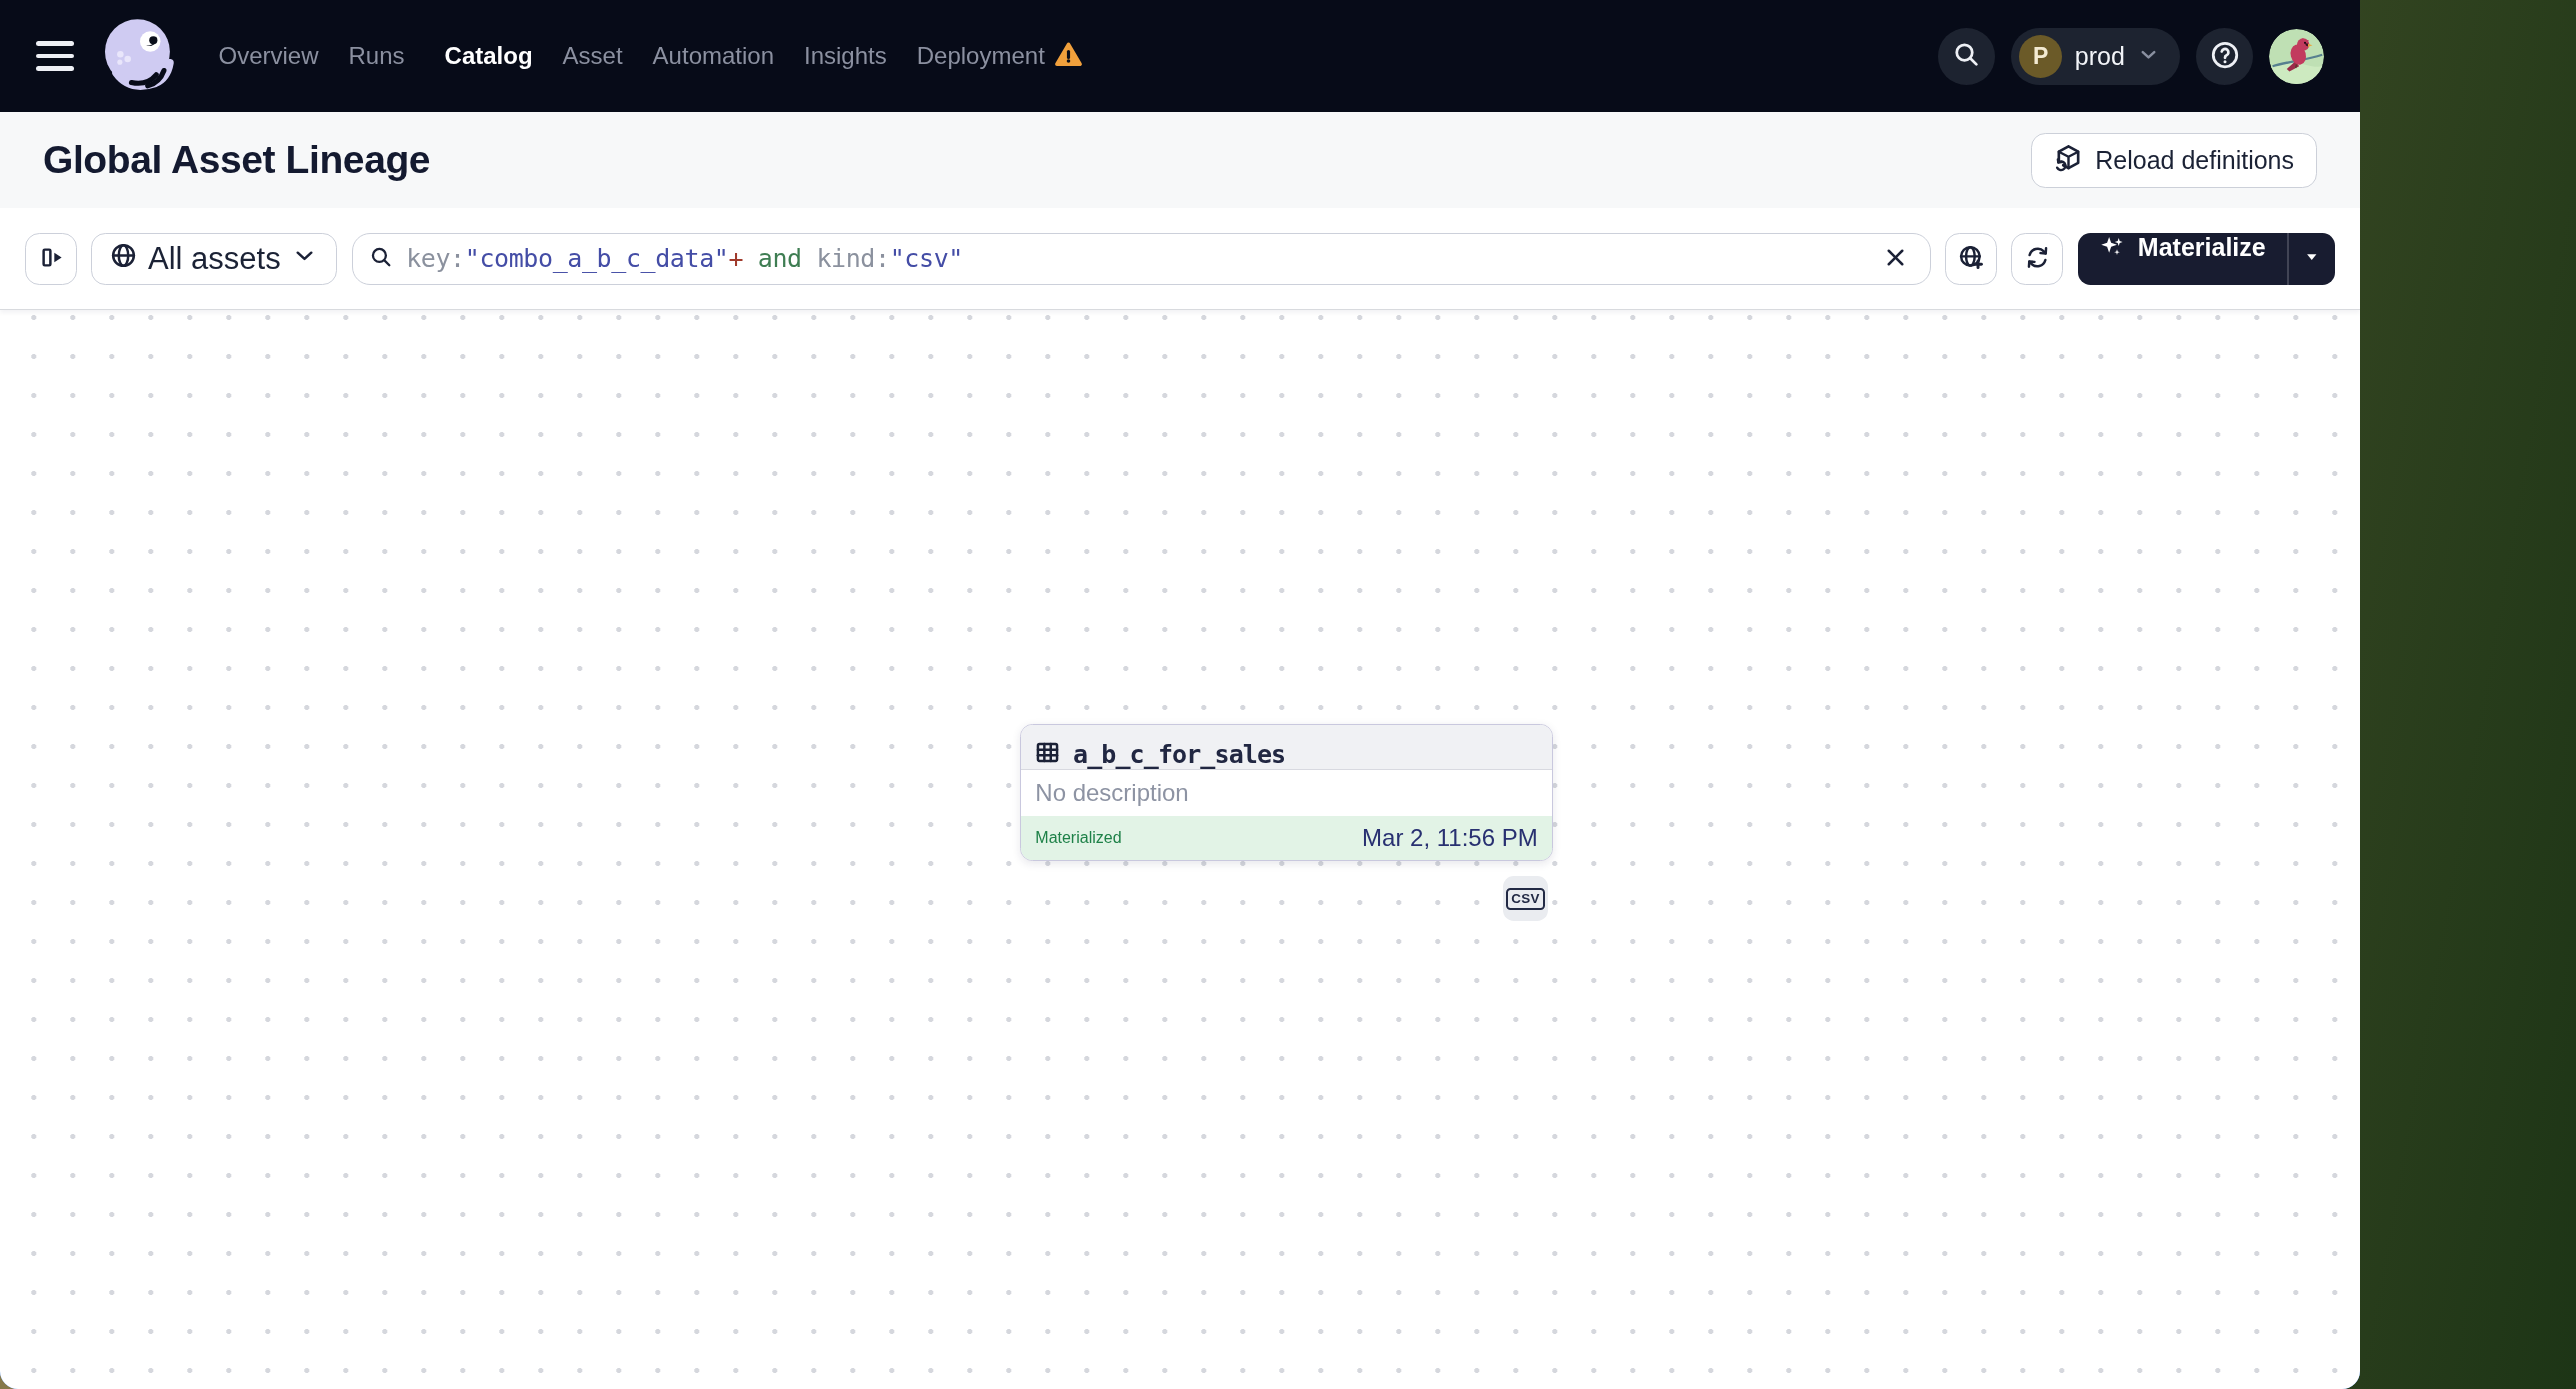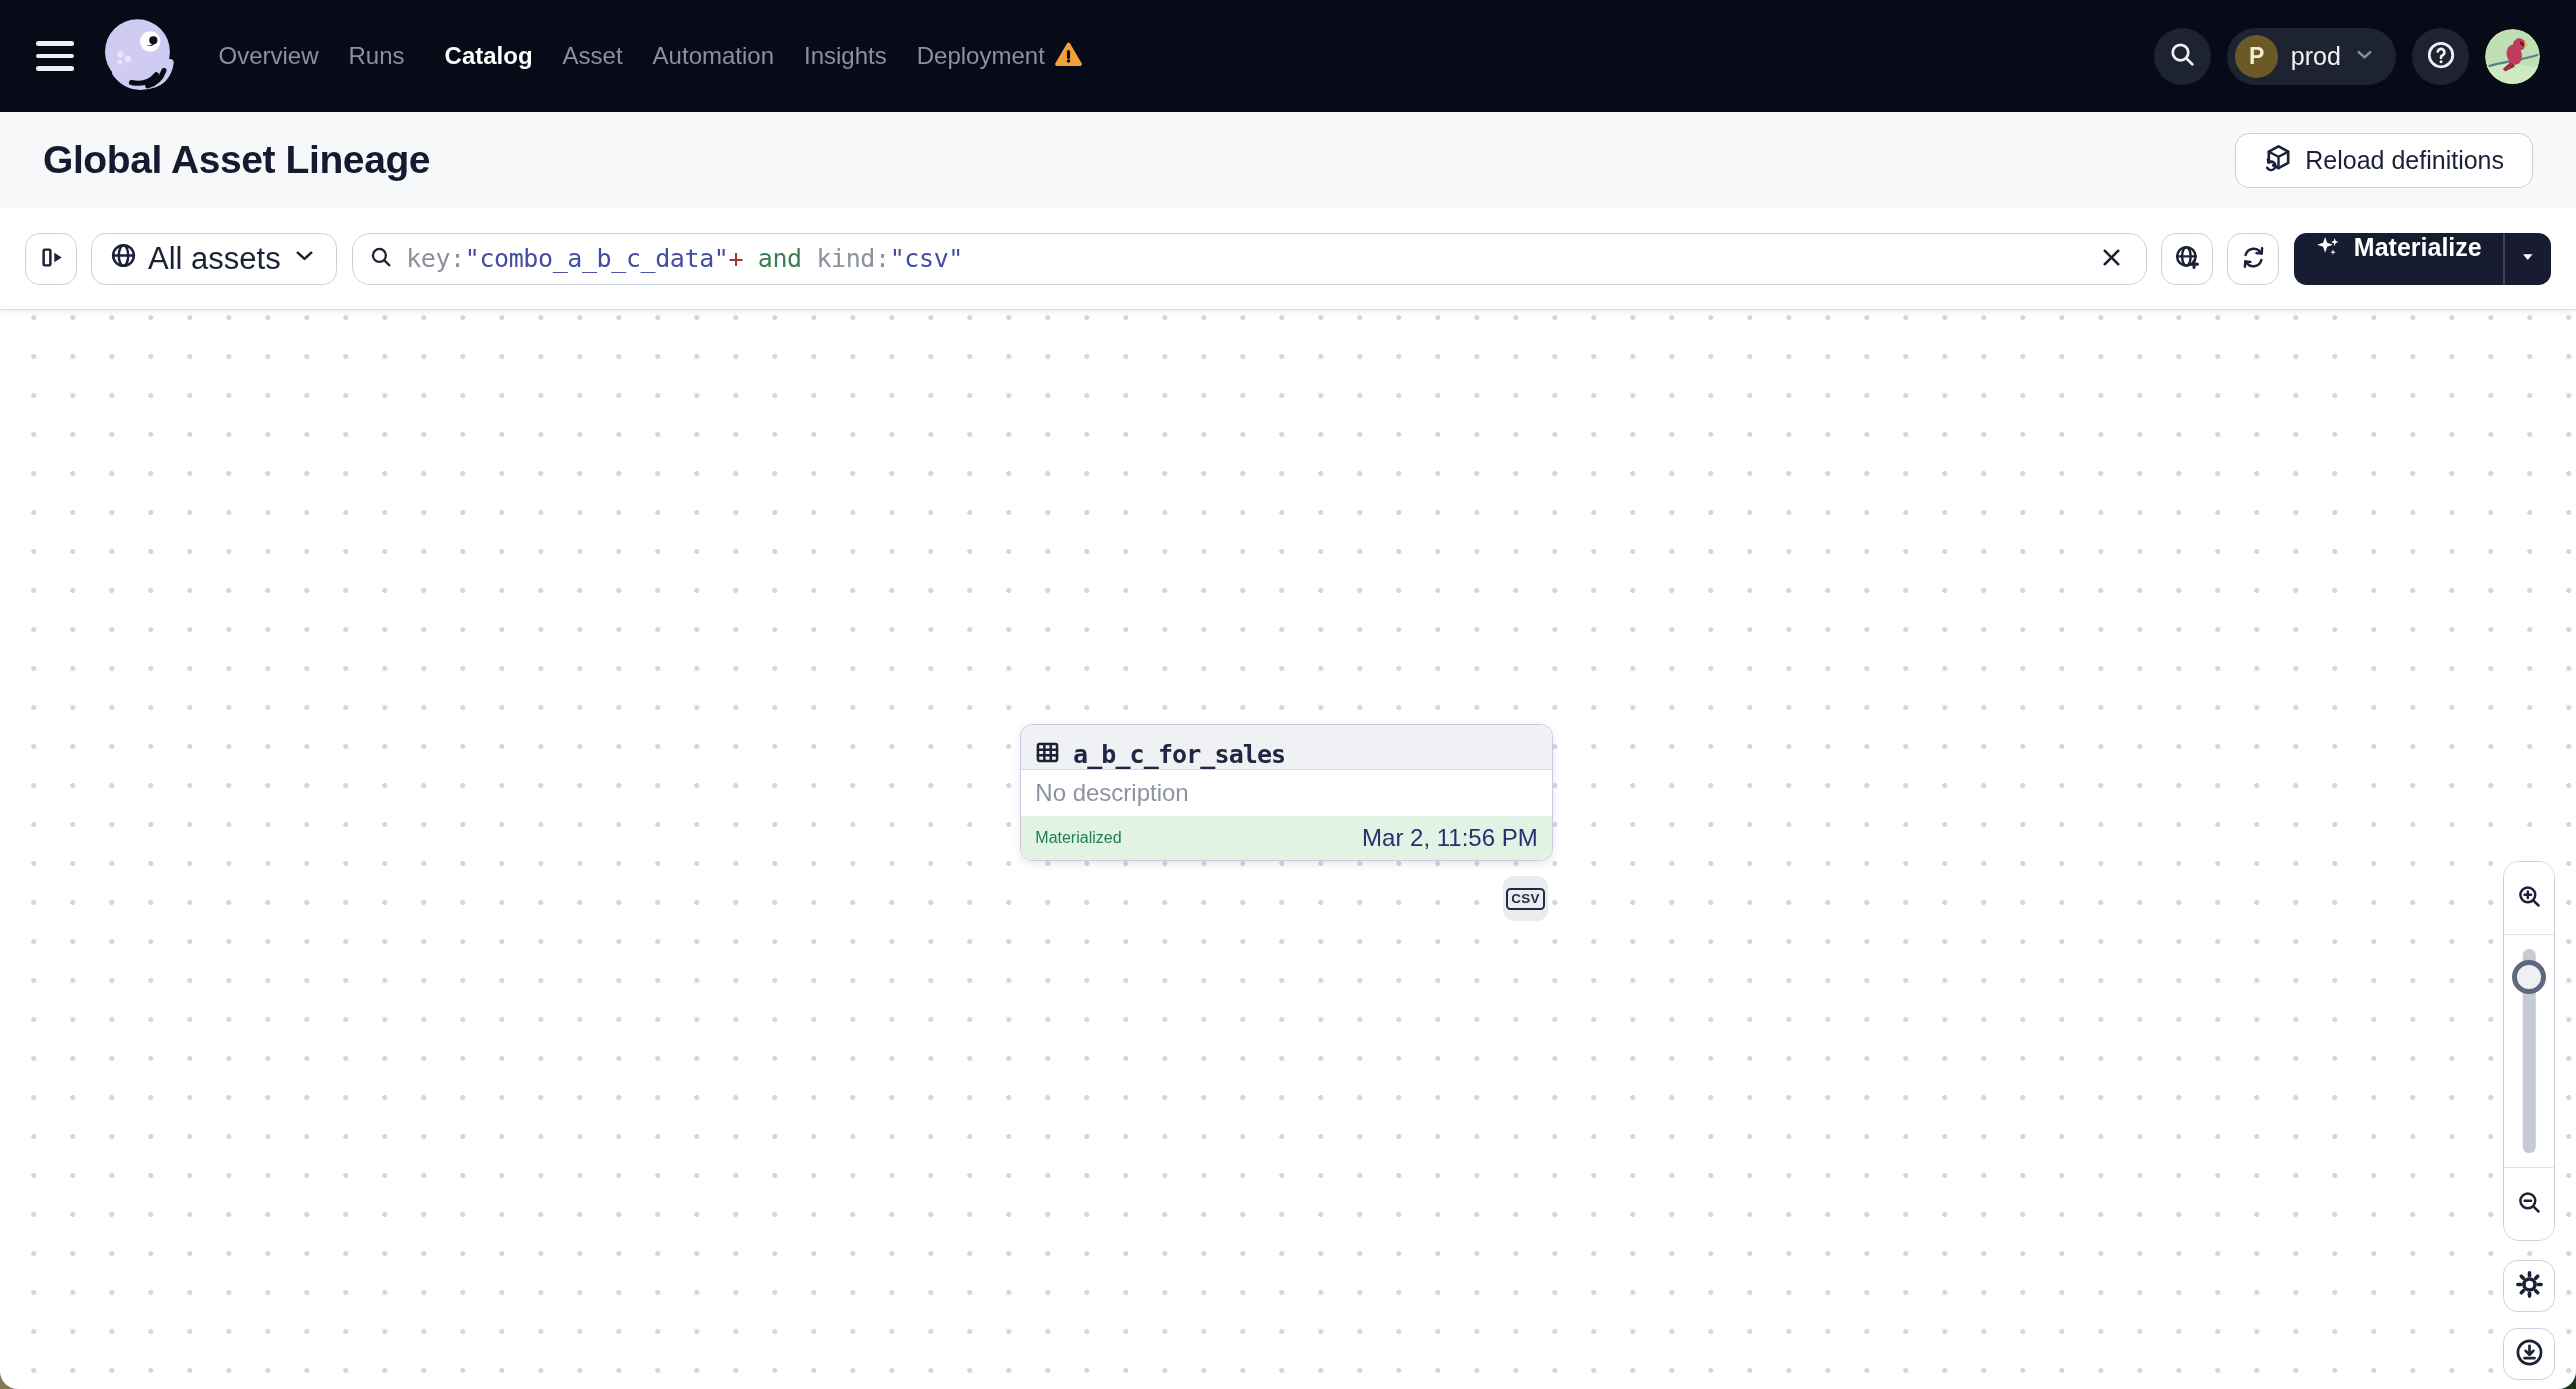--- a/index.html
+++ b/index.html
@@ -3,21 +3,21 @@
 <meta charset="utf-8">
 <style>
   * { box-sizing: border-box; margin: 0; padding: 0; }
   html,body { width:2576px; height:1389px; }
   body {
     font-family: "Liberation Sans", sans-serif;
     background: linear-gradient(100deg, #8d7c4e 0%, #6b6b3c 40%, #1d3516 100%);
     overflow: hidden;
   }
   .app {
-    position: relative; width:2576px; height:1389px;
+    position: relative; width:2360px; height:1389px;
     background:#3b82f6; border-radius:0 0 18px 18px; overflow:hidden;
   }
   
   .topnav {
     position:absolute; top:0; left:0; right:0; height:112px;
     background: var(--c-nav-bg, #070b18);
     display:flex; align-items:center; padding:0 36px;
   }
   .hamburger { width:50px; height:50px; background:none; border:none; cursor:pointer;
     display:flex; flex-direction:column; justify-content:center; gap:8px; margin-right:12.5px; }
@@ -38,21 +38,21 @@
   .env-name { color:#f2f4f8; font-size:25px; font-weight:500; }
   .avatar { width:55px; height:55px; border-radius:50%; overflow:hidden; cursor:pointer; border:none; padding:0; background:none; }
   
   .page-header {
     position:absolute; top:112px; left:0; right:0; height:97px;
     background:#f7f8f9; display:flex; align-items:center; padding:0 43px;
     border-bottom:1.8px solid #e7e8ec;
   }
   .page-title { font-size:39px; font-weight:600; color:#141a30; letter-spacing:-0.4px; }
   .btn-reload {
-    margin-left:auto; height:55px; display:flex; align-items:center; gap:12px; padding:0 28px;
+    margin-left:auto; height:55px; display:flex; align-items:center; gap:12px; padding:0 22px;
     background:#ffffff; border:1.8px solid #ccd0d9; border-radius:14.3px; cursor:pointer;
     font-size:25px; font-weight:500; color:#1b2235; font-family:inherit;
   }
   
   .toolbar {
     position:absolute; top:208px; left:0; right:0; height:102px; background:#ffffff;
     display:flex; align-items:center; gap:14.3px; padding:0 25px;
     border-bottom:1.8px solid #d8dade; box-shadow:0 2.7px 4.5px rgba(20,25,60,.05); z-index:5;
   }
   .tbtn { height:52px; min-width:52px; background:#fff; border:1.8px solid #ccd0da; border-radius:14.3px;

